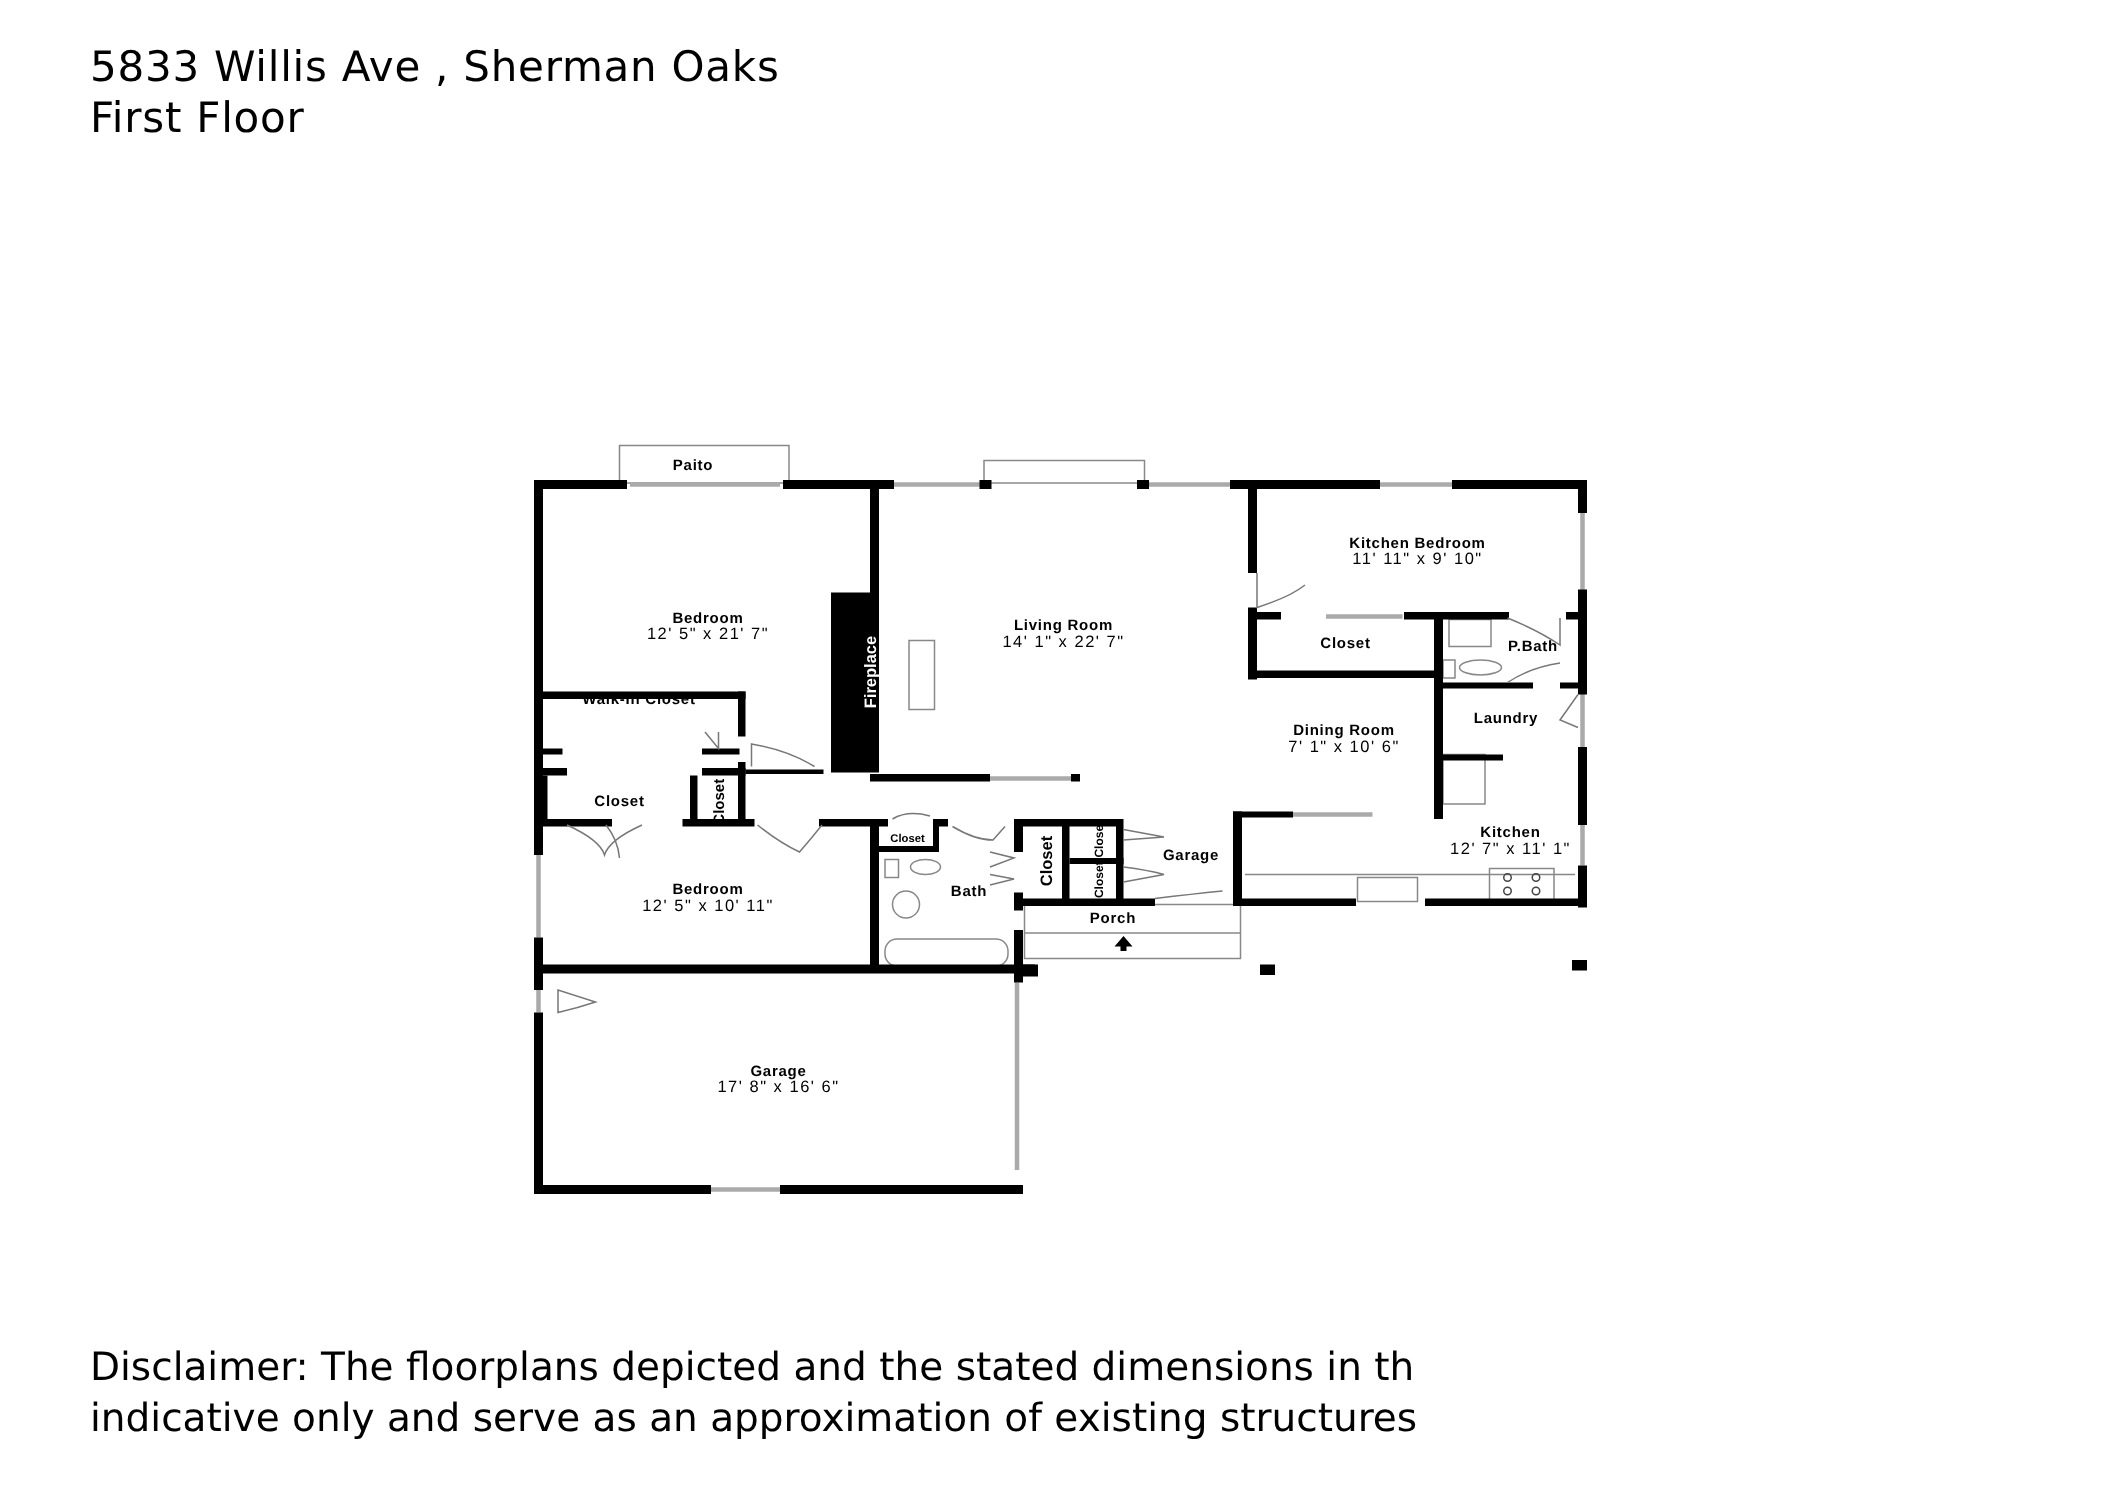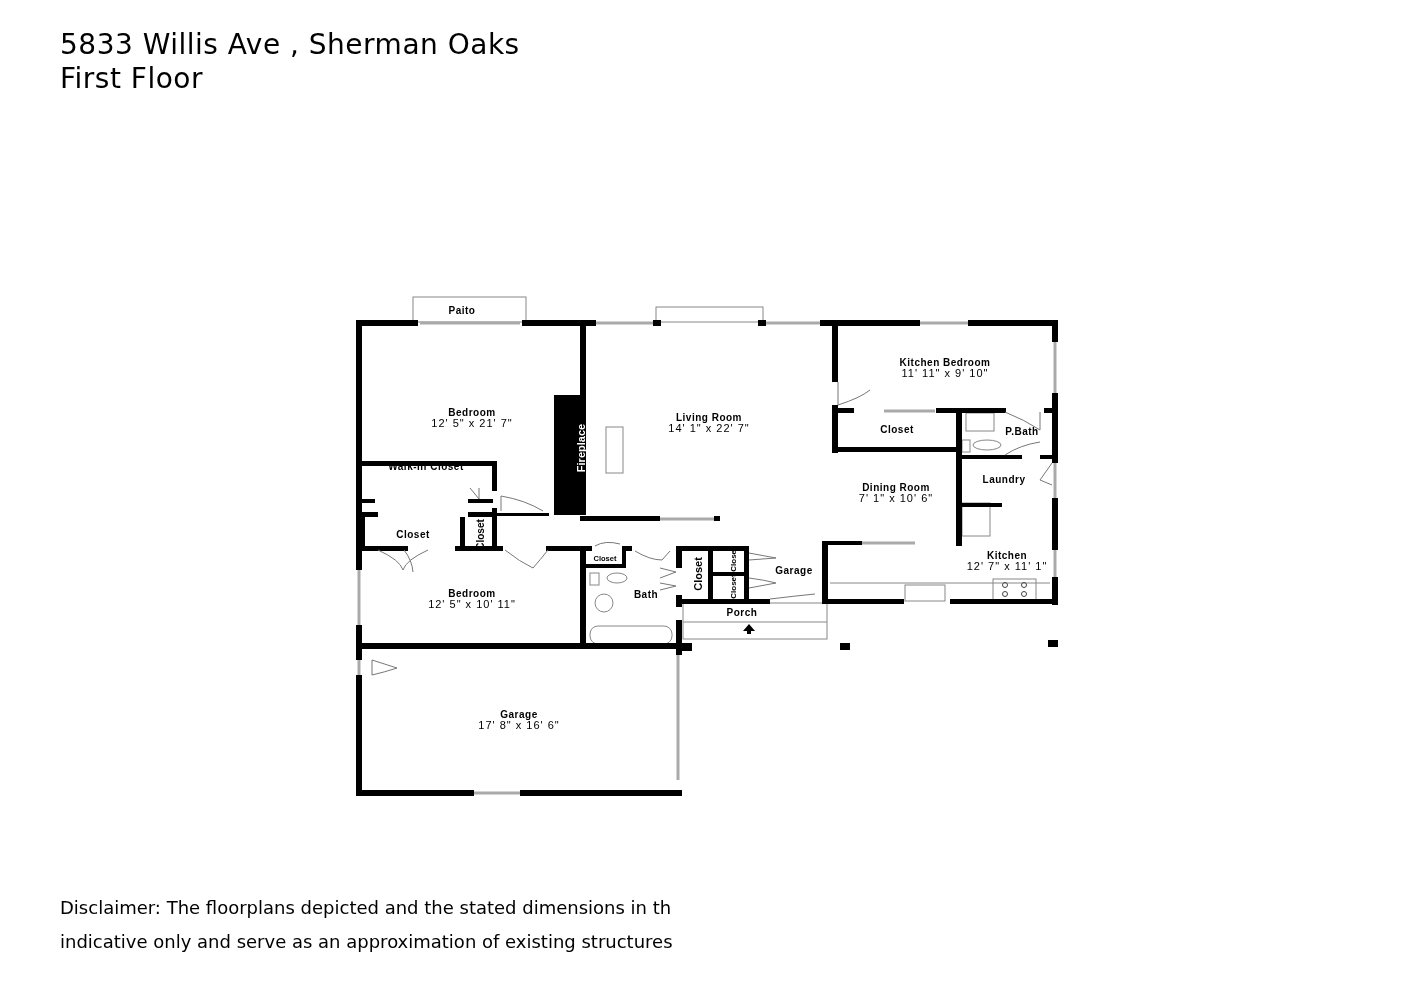--- a/index.html
+++ b/index.html
@@ -1,20 +1,20 @@
 <!DOCTYPE html>
 <html><head>
 <meta charset="utf-8">
 <style>
   html, body { margin:0; padding:0; background:#ffffff; }
   body { width:1414px; height:1000px; position:relative; overflow:hidden; font-family:"Liberation Sans", sans-serif; color:#000; }
   .hdr { position:absolute; left:60px; font-size:28px; letter-spacing:0.5px; font-family:"DejaVu Sans", sans-serif; font-weight:normal; }
   .hdr.l1 { top:28px; }
   .hdr.l2 { top:62px; }
-  .disc { position:absolute; left:60px; font-size:18px; white-space:nowrap; font-family:"DejaVu Sans", sans-serif; }
+  .disc { position:absolute; left:60px; font-size:26px; white-space:nowrap; font-family:"DejaVu Sans", sans-serif; }
   .disc.l1 { top:897px; }
   .disc.l2 { top:931px; }
   #plan { position:absolute; left:0; top:0; }
   .rlabel { position:absolute; text-align:center; transform:translateX(-50%); white-space:nowrap; line-height:10px; }
   .rname { font-weight:bold; font-size:10px; letter-spacing:0.5px; display:block; }
   .rdim { font-size:11px; letter-spacing:1px; display:block; }
   .vlabel { position:absolute; font-weight:bold; white-space:nowrap; transform-origin:center; }
 </style>
 </head>
 <body>

